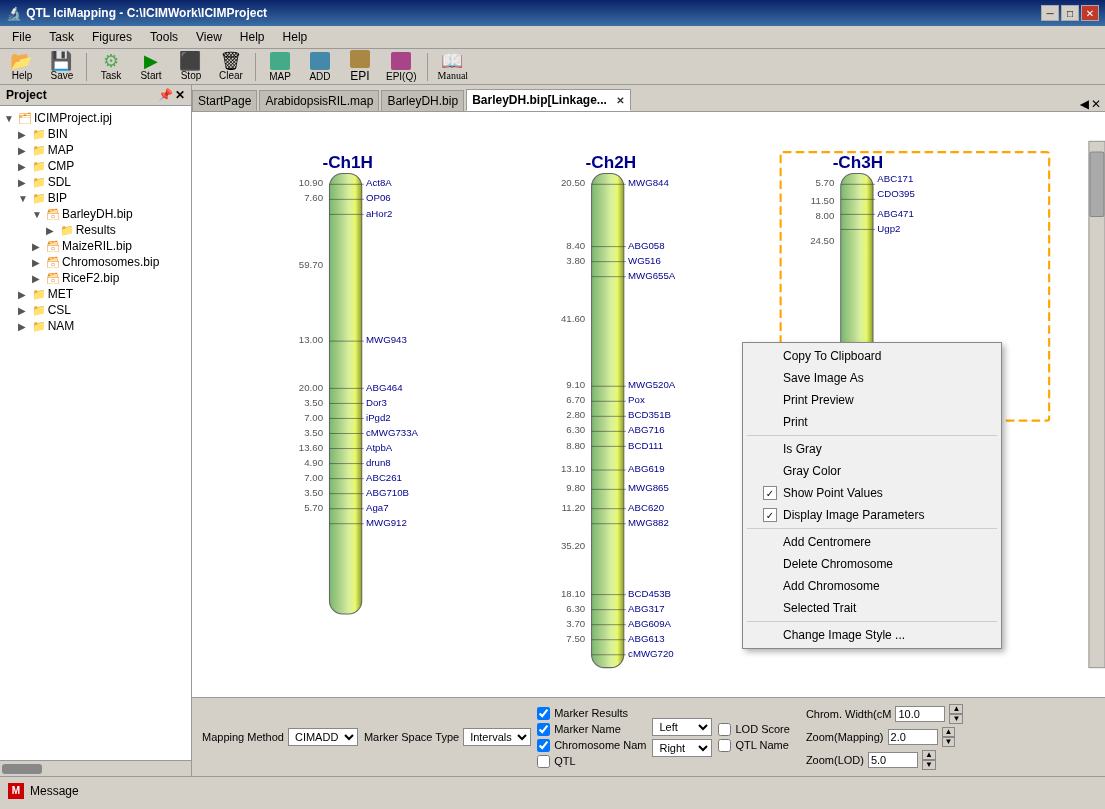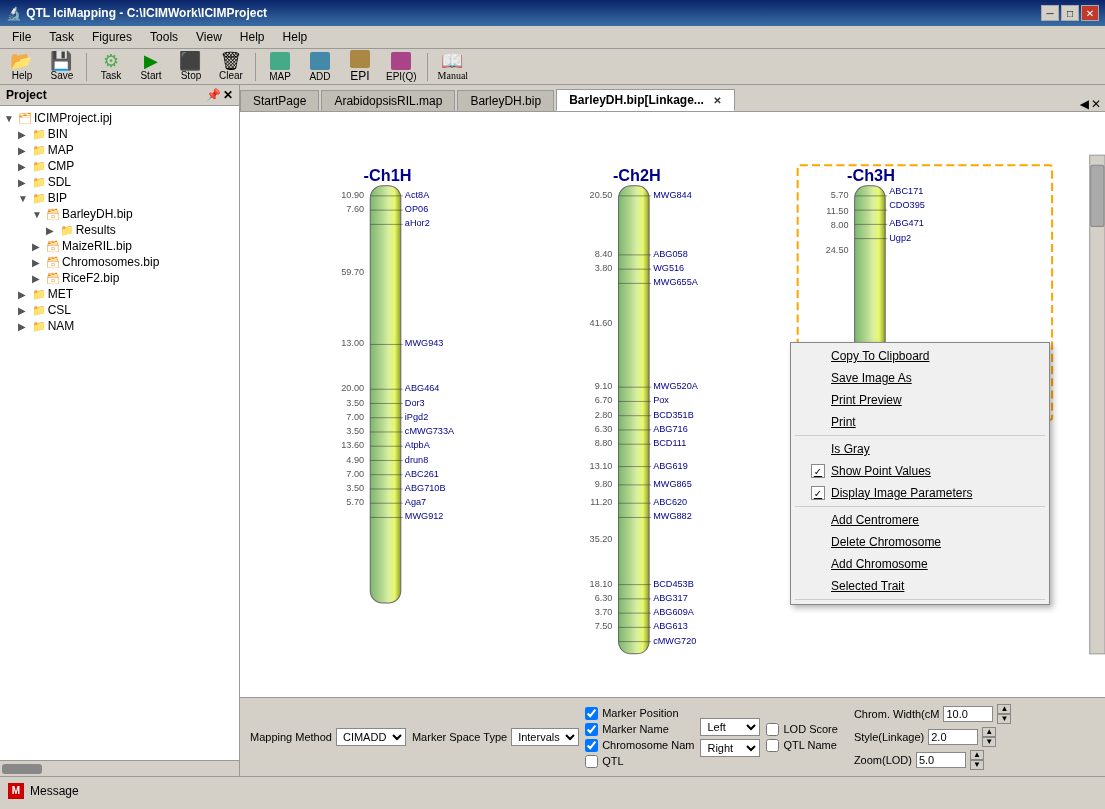--- a/index.html
+++ b/index.html
@@ -56,21 +56,21 @@
     .toolbar-sep { width: 1px; height: 28px; background: #999; margin: 0 2px; }
 
     
     .main-layout {
       display: flex;
       height: calc(809px - 26px - 28px - 36px - 28px);
     }
 
     
     .project-panel {
-      width: 240px;
+      width: 192px;
       background: white;
       border-right: 1px solid #999;
       display: flex;
       flex-direction: column;
     }
     .panel-header {
       background: #d4d0c8;
       padding: 3px 6px;
       font-weight: bold;
       font-size: 12px;
@@ -98,21 +98,21 @@
 
     
     .tab-bar {
       display: flex;
       align-items: flex-end;
       background: #d4d0c8;
       padding-top: 4px;
       border-bottom: 1px solid #999;
     }
     .tab {
-      padding: 3px 12px;
+      padding: 3px 5px;
       background: #c0bdb5;
       border: 1px solid #999;
       border-bottom: none;
       cursor: pointer;
       font-size: 12px;
       margin-right: 2px;
     }
     .tab.active {
       background: white;
       border-bottom: 1px solid white;
@@ -181,21 +181,20 @@
       z-index: 100;
       padding: 2px 0;
     }
     .ctx-item {
       padding: 4px 20px;
       font-size: 12px;
       cursor: pointer;
       display: flex;
       align-items: center;
       gap: 6px;
-      text-decoration: underline;
     }
     .ctx-sep { height: 1px; background: #ccc; margin: 2px 4px; }
     .ctx-check { width: 14px; height: 14px; border: 1px solid #888; background: white; display: flex; align-items: center; justify-content: center; font-size: 10px; flex-shrink: 0; }
     .ctx-check.checked { background: white; }
 
     
     .h-scroll {
       height: 16px;
       background: #d4d0c8;
       border-top: 1px solid #999;
@@ -565,20 +564,23 @@
           <span style="width:14px;"></span>Print Preview
         </div>
         <div class="ctx-item">
           <span style="width:14px;"></span>Print
         </div>
         <div class="ctx-sep"></div>
         <div class="ctx-item">
           <span style="width:14px;"></span>Is Gray
         </div>
         <div class="ctx-item">
+          <span style="width:14px;"></span>Gray Color
+        </div>
+        <div class="ctx-item">
           <div class="ctx-check checked">✓</div>
           Show Point Values
         </div>
         <div class="ctx-item">
           <div class="ctx-check checked">✓</div>
           Display Image Parameters
         </div>
         <div class="ctx-sep"></div>
         <div class="ctx-item">
           <span style="width:14px;"></span>Add Centromere
@@ -586,41 +588,44 @@
         <div class="ctx-item">
           <span style="width:14px;"></span>Delete Chromosome
         </div>
         <div class="ctx-item">
           <span style="width:14px;"></span>Add Chromosome
         </div>
         <div class="ctx-item">
           <span style="width:14px;"></span>Selected Trait
         </div>
         <div class="ctx-sep"></div>
+        <div class="ctx-item">
+          <span style="width:14px;"></span>Change Image Style ...
+        </div>
       </div>
     </div>
 
     <div class="bottom-controls">
       <div class="ctrl-group">
         <span class="ctrl-label">Mapping Method</span>
         <select class="ctrl-select">
           <option>CIMADD</option>
         </select>
       </div>
       <div class="ctrl-group">
         <span class="ctrl-label">Marker Space Type</span>
         <select class="ctrl-select">
           <option>Intervals</option>
         </select>
       </div>
 
       <div style="display:flex;flex-direction:column;gap:3px;">
         <div class="ctrl-group">
           <input type="checkbox" class="ctrl-checkbox" checked="" style="">
-          <span class="ctrl-label">Marker Position</span>
+          <span class="ctrl-label">Marker Results</span>
         </div>
         <div class="ctrl-group">
           <input type="checkbox" class="ctrl-checkbox" checked="" style="">
           <span class="ctrl-label">Marker Name</span>
         </div>
         <div class="ctrl-group">
           <input type="checkbox" class="ctrl-checkbox" checked="" style="">
           <span class="ctrl-label">Chromosome Nam</span>
         </div>
         <div class="ctrl-group">
@@ -656,21 +661,21 @@
       <div style="display:flex;flex-direction:column;gap:3px;margin-left:10px;">
         <div class="ctrl-group">
           <span class="ctrl-label">Chrom. Width(cM</span>
           <input class="ctrl-input" value="10.0" style="">
           <div style="display:flex;flex-direction:column;">
             <button class="spin-btn">▲</button>
             <button class="spin-btn">▼</button>
           </div>
         </div>
         <div class="ctrl-group">
-          <span class="ctrl-label">Style(Linkage)</span>
+          <span class="ctrl-label">Zoom(Mapping)</span>
           <input class="ctrl-input" value="2.0" style="">
           <div style="display:flex;flex-direction:column;">
             <button class="spin-btn">▲</button>
             <button class="spin-btn">▼</button>
           </div>
         </div>
         <div class="ctrl-group">
           <span class="ctrl-label">Zoom(LOD)</span>
           <input class="ctrl-input" value="5.0" style="">
           <div style="display:flex;flex-direction:column;">

